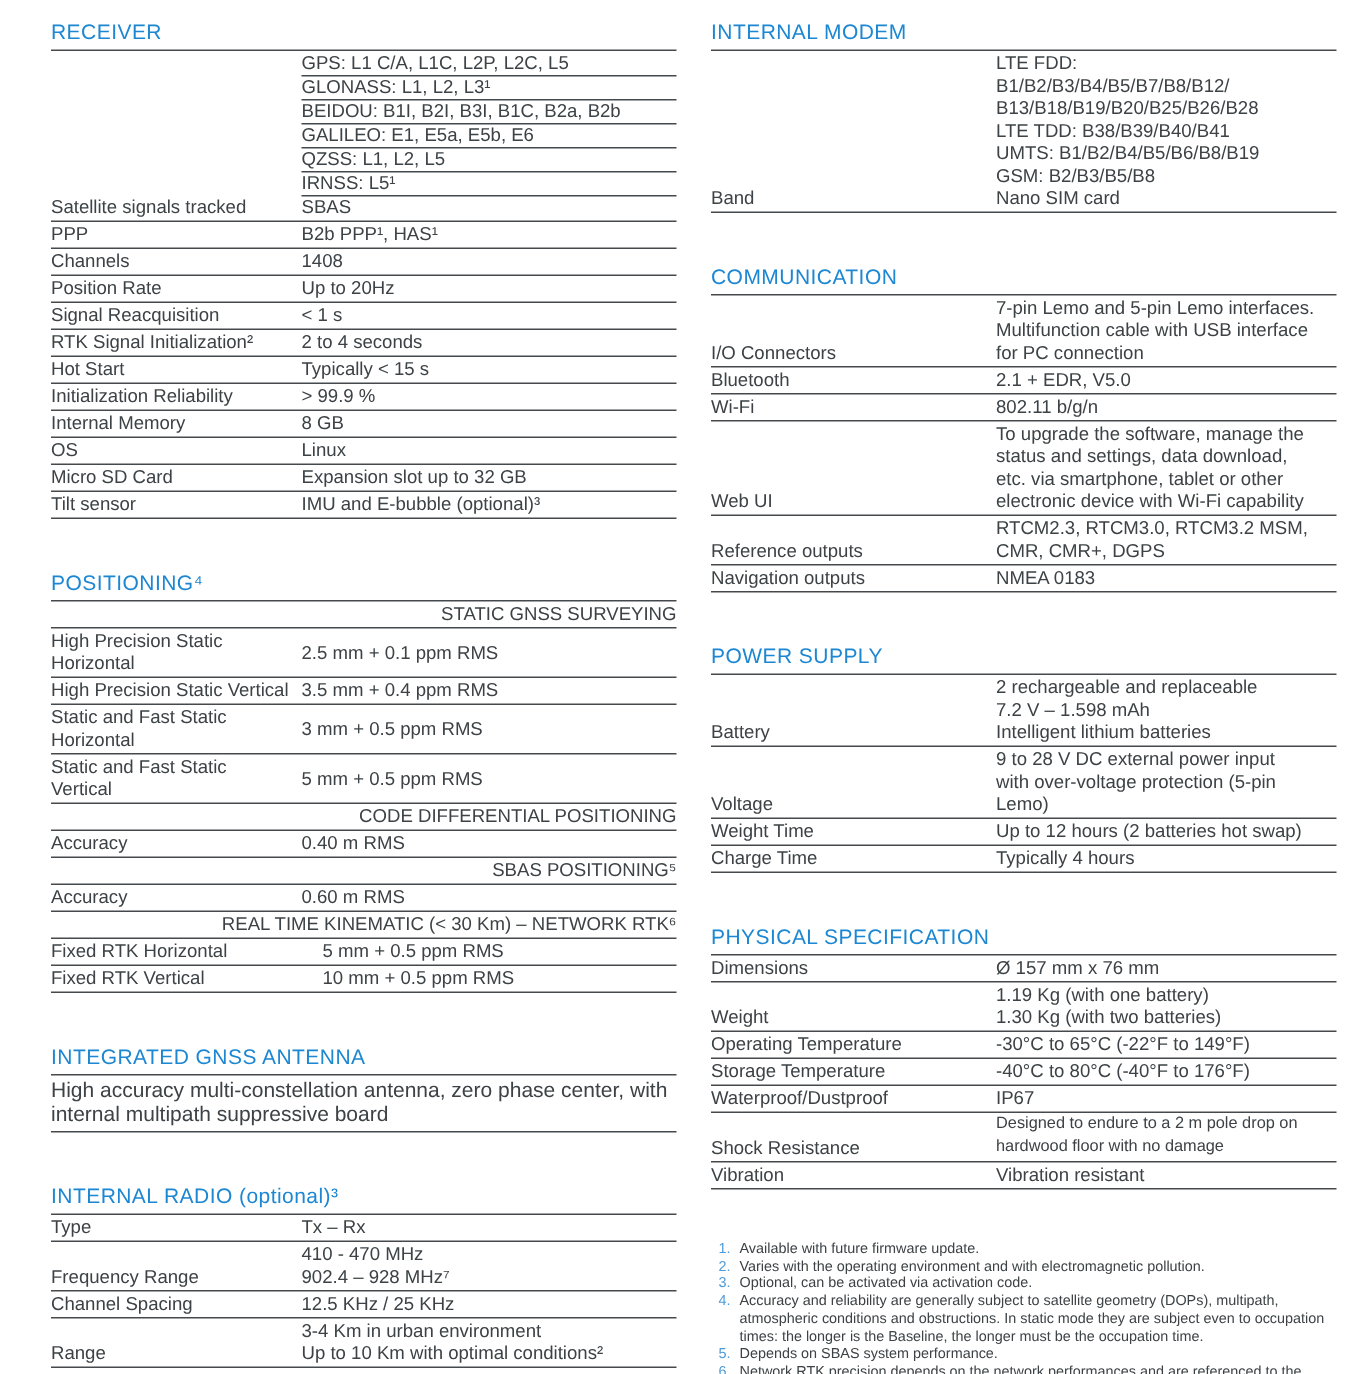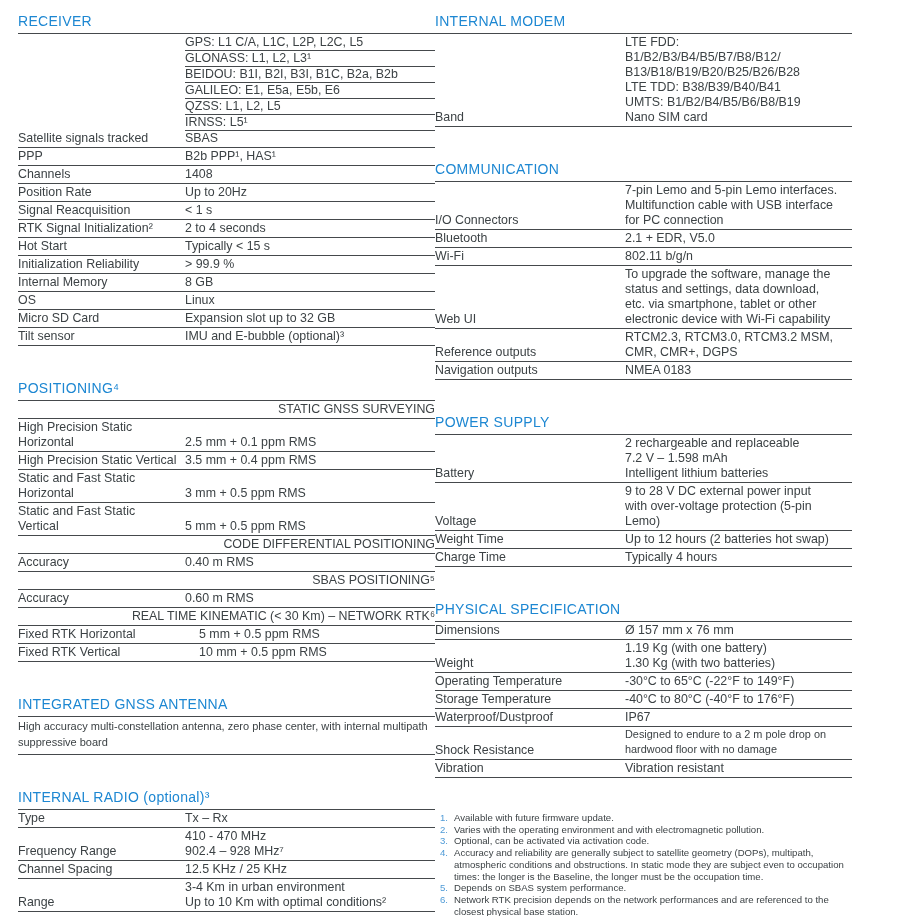--- a/index.html
+++ b/index.html
@@ -11,21 +11,22 @@
   }
   *{box-sizing:border-box;margin:0;padding:0;}
   html,body{background:var(--bg);}
   body{
     width:900px;height:916px;overflow:hidden;
     font-family:"Liberation Sans","DejaVu Sans",sans-serif;
     color:var(--text);
   }
   .sheet{
     display:flex;
-    padding:13px 25px 0 18px;
+    padding:13px 25px 0 34px;
+    gap:23px;
     width:900px;height:916px;
   }
   .column{width:417px;flex:0 0 417px;}
   .section{margin-top:34px;}
   .column > section:first-child{margin-top:0;}
   .heading{
     font-size:14px;
     line-height:17px;
     color:var(--accent);
     letter-spacing:.3px;
@@ -40,37 +41,37 @@
   .label{
     flex:0 0 auto;
     display:flex;align-items:flex-end;
     padding:1px 6px 1px 0;
     font-size:12.4px;line-height:15px;
   }
   .column-1 .label{width:167px;}
   .column-2 .label{width:190px;}
   .value{
     flex:1 1 auto;
-    display:flex;flex-direction:column;justify-content:flex-end;
+    display:flex;flex-direction:column;justify-content:center;
     padding:1px 0;
     font-size:12.4px;line-height:15px;
   }
   .value.indent{padding-left:14px;}
   .value.small{font-size:10.9px;line-height:13.5px;}
   .vline{min-height:15px;}
   .row-bordered .vline{border-bottom:1px solid var(--line);}
   .row-bordered .vline:last-child{border-bottom:none;}
   .subheader{
     font-size:12.4px;line-height:15px;
     padding:1px 0;
     border-bottom:1px solid var(--line);
     text-align:right;
   }
   .paragraph{
-    font-size:11px;line-height:15.5px;
+    font-size:14px;line-height:15.5px;
     padding:2px 0 4px;
     border-bottom:1px solid var(--line);
   }
   .footnotes{
     margin-top:24px;
     padding-left:5px;
     font-size:9.6px;line-height:11.7px;
   }
   .fn-item{display:flex;}
   .fn-num{
@@ -315,20 +316,21 @@
           <div class="row">
             <div class="label">
               <span>Band</span>
             </div>
             <div class="value">
               <div class="vline">LTE FDD:</div>
               <div class="vline">B1/B2/B3/B4/B5/B7/B8/B12/</div>
               <div class="vline">B13/B18/B19/B20/B25/B26/B28</div>
               <div class="vline">LTE TDD: B38/B39/B40/B41</div>
               <div class="vline">UMTS: B1/B2/B4/B5/B6/B8/B19</div>
+              <div class="vline">GSM: B2/B3/B5/B8</div>
               <div class="vline">Nano SIM card</div>
             </div>
           </div>
         </div>
       </section>
       <section class="section">
         <div class="heading">COMMUNICATION</div>
         <div class="table">
           <div class="row">
             <div class="label">

